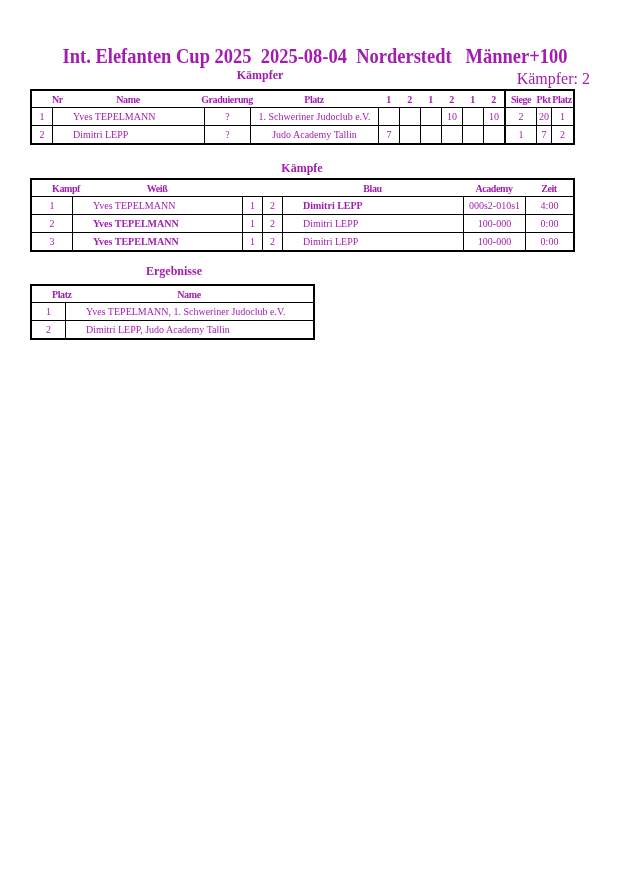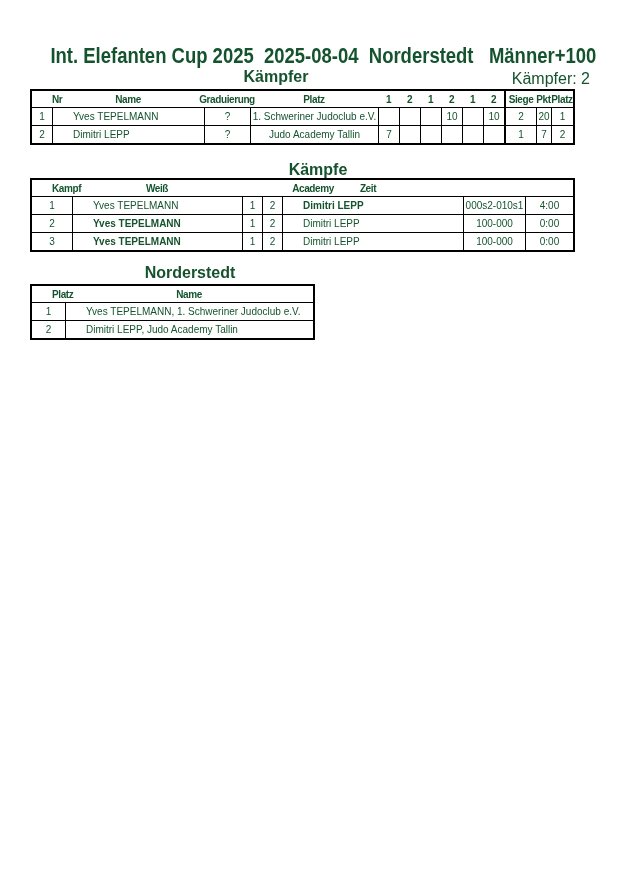--- a/index.html
+++ b/index.html
@@ -1,22 +1,22 @@
 <!DOCTYPE html>
 <html><head>
 <meta charset="utf-8">
 <style>
   html,body{margin:0;padding:0;background:#fff;}
   .page{position:relative;width:630px;height:891px;background:#ffffff;overflow:hidden;
-        font-family:Liberation Sans, sans-serif;color:#14532d;}
+        font-family:Liberation Serif, serif;color:#a21caf;}
   .title{position:absolute;top:43px;left:0;width:630px;text-align:center;
          font-size:22px;font-weight:bold;white-space:pre;
          transform:scaleX(0.84);transform-origin:50% 50%;}
-  .subtitle{position:absolute;font-size:16px;font-weight:bold;white-space:nowrap;
-            transform:translateX(-50%);margin-left:16px;}
+  .subtitle{position:absolute;font-size:12px;font-weight:bold;white-space:nowrap;
+            transform:translateX(-50%);}
   .sub1{top:68px;left:260px;}
   .sub2{top:161px;left:302px;}
   .sub3{top:264px;left:174px;}
   .count{position:absolute;top:70px;left:480px;width:110px;text-align:right;font-size:16px;}
 
   .tbl{position:absolute;border:2px solid #000;background:#fff;box-sizing:border-box;}
   #t1{top:89px;left:30px;width:545px;}
   #t2{top:178px;left:30px;width:545px;}
   #t3{top:284px;left:30px;width:285px;}
 
@@ -99,20 +99,21 @@
   </div>
 
   <div class="subtitle sub2">Kämpfe</div>
 
   <div class="tbl" id="t2">
     <div class="trow head">
       <div class="c w-kampf al">Kampf</div>
       <div class="c w-weiss">Weiß</div>
       <div class="c w-n"></div>
       <div class="c w-n"></div>
+      <div class="c w-blau">Blau</div>
       <div class="c w-erg">Academy</div>
       <div class="c w-zeit">Zeit</div>
     </div>
 
     <div class="trow body">
       <div class="c w-kampf">1</div>
       <div class="c w-weiss al b">Yves TEPELMANN</div>
       <div class="c w-n b">1</div>
       <div class="c w-n b">2</div>
       <div class="c w-blau al b bold">Dimitri LEPP</div>
@@ -134,21 +135,21 @@
       <div class="c w-kampf">3</div>
       <div class="c w-weiss al b bold">Yves TEPELMANN</div>
       <div class="c w-n b">1</div>
       <div class="c w-n b">2</div>
       <div class="c w-blau al b">Dimitri LEPP</div>
       <div class="c w-erg b">100-000</div>
       <div class="c w-zeit b">0:00</div>
     </div>
   </div>
 
-  <div class="subtitle sub3">Norderstedt</div>
+  <div class="subtitle sub3">Ergebnisse</div>
 
   <div class="tbl" id="t3">
     <div class="trow head">
       <div class="c w-platz3 al">Platz</div>
       <div class="c w-name3">Name</div>
     </div>
     <div class="trow body">
       <div class="c w-platz3">1</div>
       <div class="c w-name3 al b">Yves TEPELMANN, 1. Schweriner Judoclub e.V.</div>
     </div>

